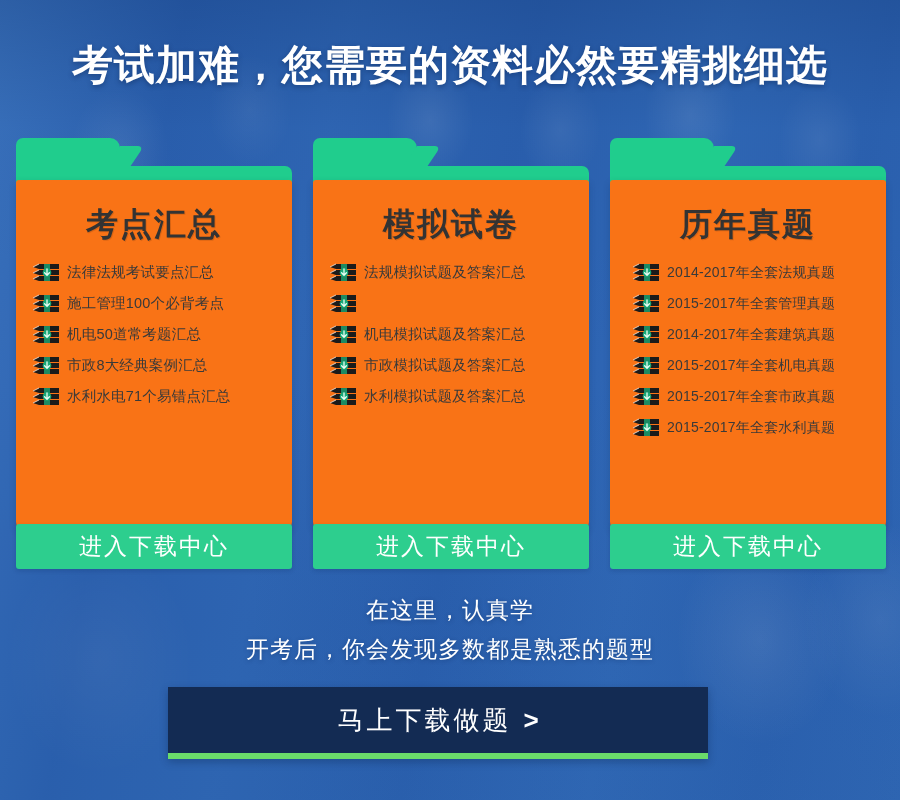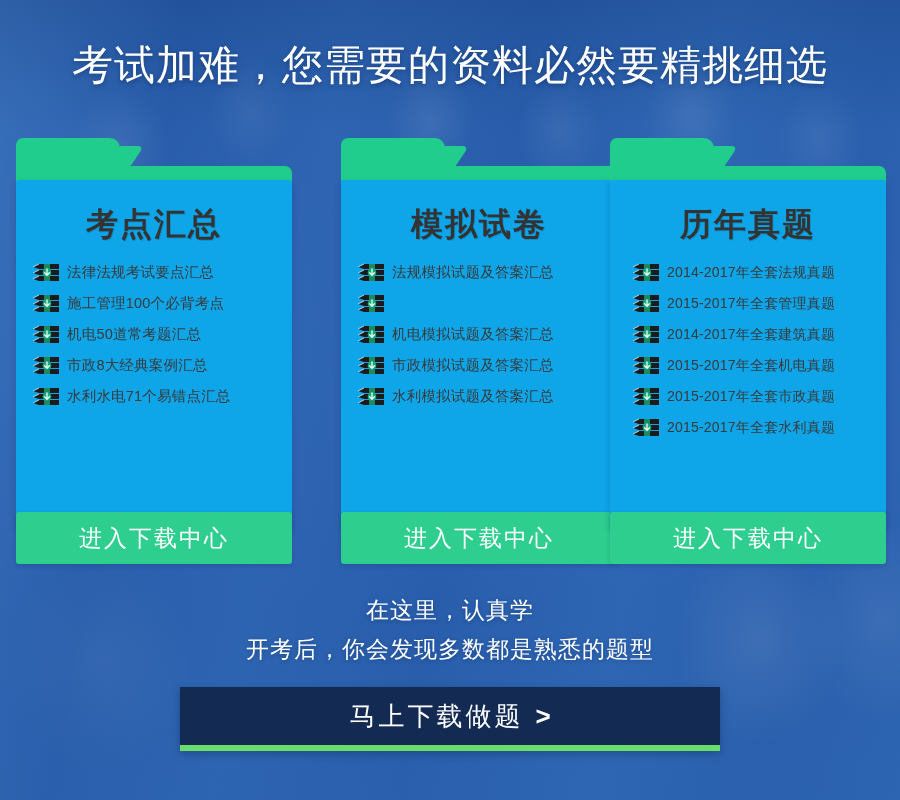--- a/index.html
+++ b/index.html
@@ -33,30 +33,30 @@
   }
   .bg-vignette{
     position:absolute;inset:0;
     background:linear-gradient(180deg, rgba(16,52,112,.30) 0%, rgba(16,52,112,.04) 16%, rgba(16,52,112,0) 46%, rgba(30,80,150,.10) 78%, rgba(40,95,165,.18) 100%);
   }
 
   
   .headline{
     position:absolute;left:0;right:0;top:38px;
     text-align:center;color:#fff;
-    font-size:41px;font-weight:normal;letter-spacing:1px;
+    font-size:41px;font-weight:bold;letter-spacing:1px;
     text-shadow:0 2px 5px rgba(10,35,80,.45);
     white-space:nowrap;
   }
 
   
   .cards{position:absolute;left:16px;top:138px;width:868px;}
   .card-col{position:absolute;top:0;width:276px;}
   .card-col.c0{left:0;}
-  .card-col.c1{left:297px;margin-left:28px;}
+  .card-col.c1{left:297px;}
   .card-col.c2{left:594px;}
 
   .folder{position:relative;height:356px;}
   .folder-tab{
     position:absolute;left:0;top:0;width:100%;height:45px;
   }
   .folder-tab .tab-top{
     position:absolute;left:0;top:0;width:104px;height:32px;
     background:#20cd8d;border-radius:7px 10px 0 0;
   }
@@ -64,21 +64,21 @@
     content:"";position:absolute;right:-16px;top:8px;
     width:24px;height:24px;background:#20cd8d;
     transform:skewX(-34deg);border-radius:0 6px 0 0;
   }
   .folder-tab .tab-band{
     position:absolute;left:0;top:28px;width:100%;height:17px;
     background:#20cd8d;border-radius:0 7px 0 0;
   }
   .card-body{
     position:absolute;left:0;top:42px;width:100%;height:350px;
-    background:#0ea5e9;border-radius:3px 3px 8px 8px;
+    background:#f97316;border-radius:3px 3px 8px 8px;
     box-shadow:0 3px 7px rgba(12,40,85,.22);
   }
   .card-title{
     text-align:center;color:#333333;
     font-size:32px;font-weight:bold;letter-spacing:2px;
     padding-top:23px;padding-bottom:10px;
     text-shadow:1px 1px 0 rgba(0,0,0,.12);
   }
   .item-list{list-style:none;margin:0;padding:0 3px 0 16px;}
   .item{
@@ -91,38 +91,38 @@
   }
   .dl-icon svg{display:block;width:28px;height:20px;}
   .item-label{
     font-size:14.5px;color:#3a3a3a;white-space:nowrap;
     letter-spacing:.2px;
   }
   .c2 .item-label{font-size:14px;}
   .c2 .item-list{padding-left:22px;}
 
   .enter-btn{
-    position:absolute;top:374px;left:0;width:276px;height:52px;
+    position:absolute;top:386px;left:0;width:276px;height:45px;
     background:#2dce8e;border:none;border-radius:3px;
     color:#ffffff;font-size:23px;letter-spacing:2px;
     font-family:inherit;cursor:pointer;
     display:flex;align-items:center;justify-content:center;
     box-shadow:0 2px 4px rgba(12,40,85,.18);
   }
 
   
   .tagline{
     position:absolute;left:0;right:0;text-align:center;color:#ffffff;
     text-shadow:0 1px 4px rgba(10,35,80,.40);white-space:nowrap;
   }
   .tagline.l1{top:595px;font-size:23px;letter-spacing:1px;}
   .tagline.l2{top:634px;font-size:23px;letter-spacing:1px;}
 
   .cta{
-    position:absolute;left:180px;top:687px;width:540px;height:64px;
+    position:absolute;left:168px;top:687px;width:540px;height:72px;
     background:#132b53;border:none;border-bottom:6px solid #6adc6a;
     color:#ffffff;font-size:26px;letter-spacing:3px;
     font-family:inherit;cursor:pointer;
     display:flex;align-items:center;justify-content:center;
     box-shadow:0 3px 8px rgba(8,28,62,.30);
   }
   .cta .cta-arrow{margin-left:12px;font-weight:bold;letter-spacing:0;}
 </style>
 </head>
 <body>

